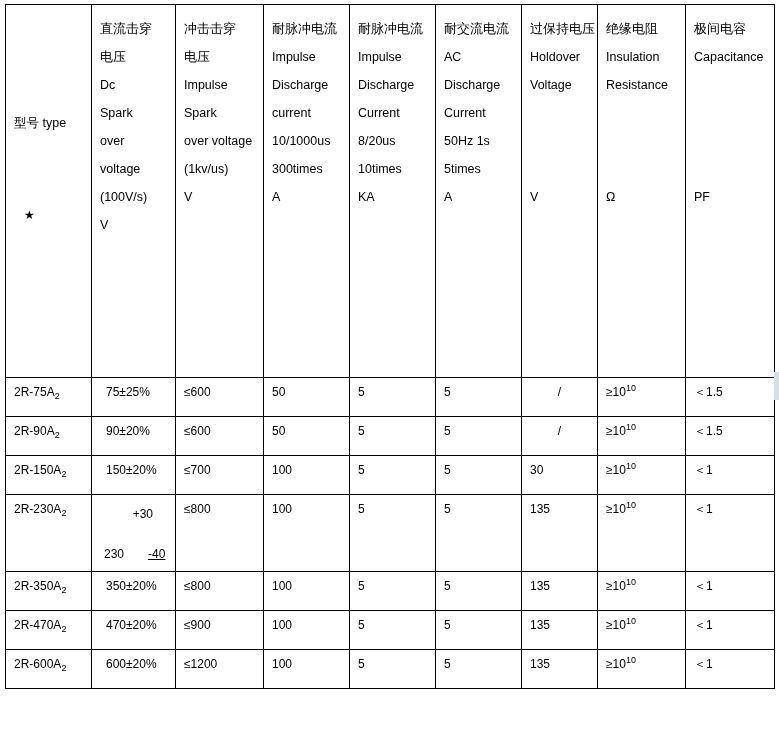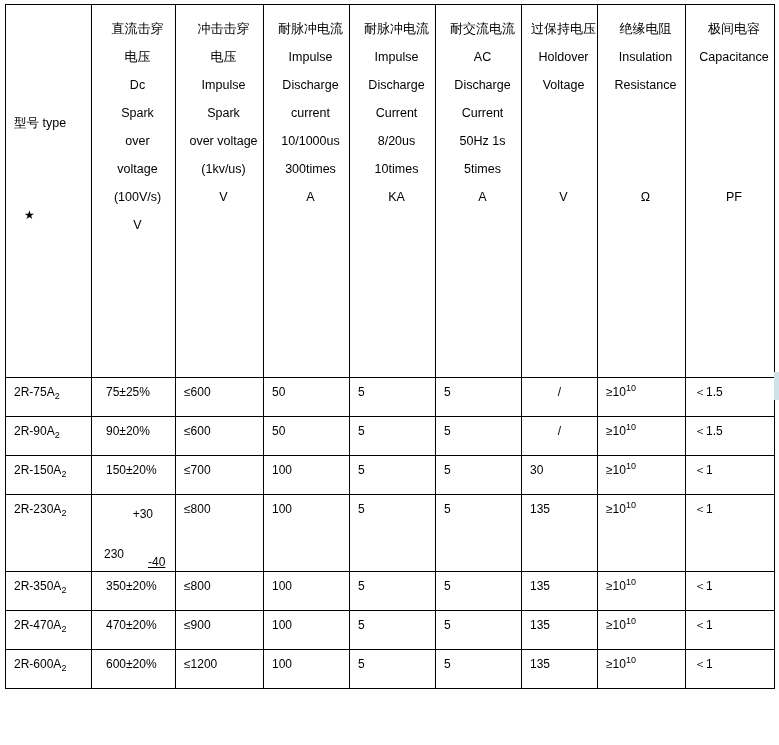--- a/index.html
+++ b/index.html
@@ -34,21 +34,20 @@
     font-size: 12px;
     line-height: 28px;
   }
   
   .hdr td {
     height: 372px;
     vertical-align: top;
   }
   .hdr .cellpad {
     padding: 10px 0 0 8px;
-    text-align: center;
   }
   .hdr .line {
     display: block;
     white-space: nowrap;
     height: 28px;
     line-height: 28px;
     font-size: 12.5px;
   }
   .hdr .cn {
     font-size: 13px;
@@ -109,21 +108,21 @@
     line-height: 38px;
   }
   .rangecell .base {
     position: absolute;
     top: 40px;
     left: 12px;
     line-height: 38px;
   }
   .rangecell .minus {
     position: absolute;
-    top: 48px;
+    top: 40px;
     left: 56px;
     line-height: 38px;
     text-decoration: underline;
   }
   sub {
     font-size: 9px;
     vertical-align: baseline;
     position: relative;
     top: 3px;
   }

